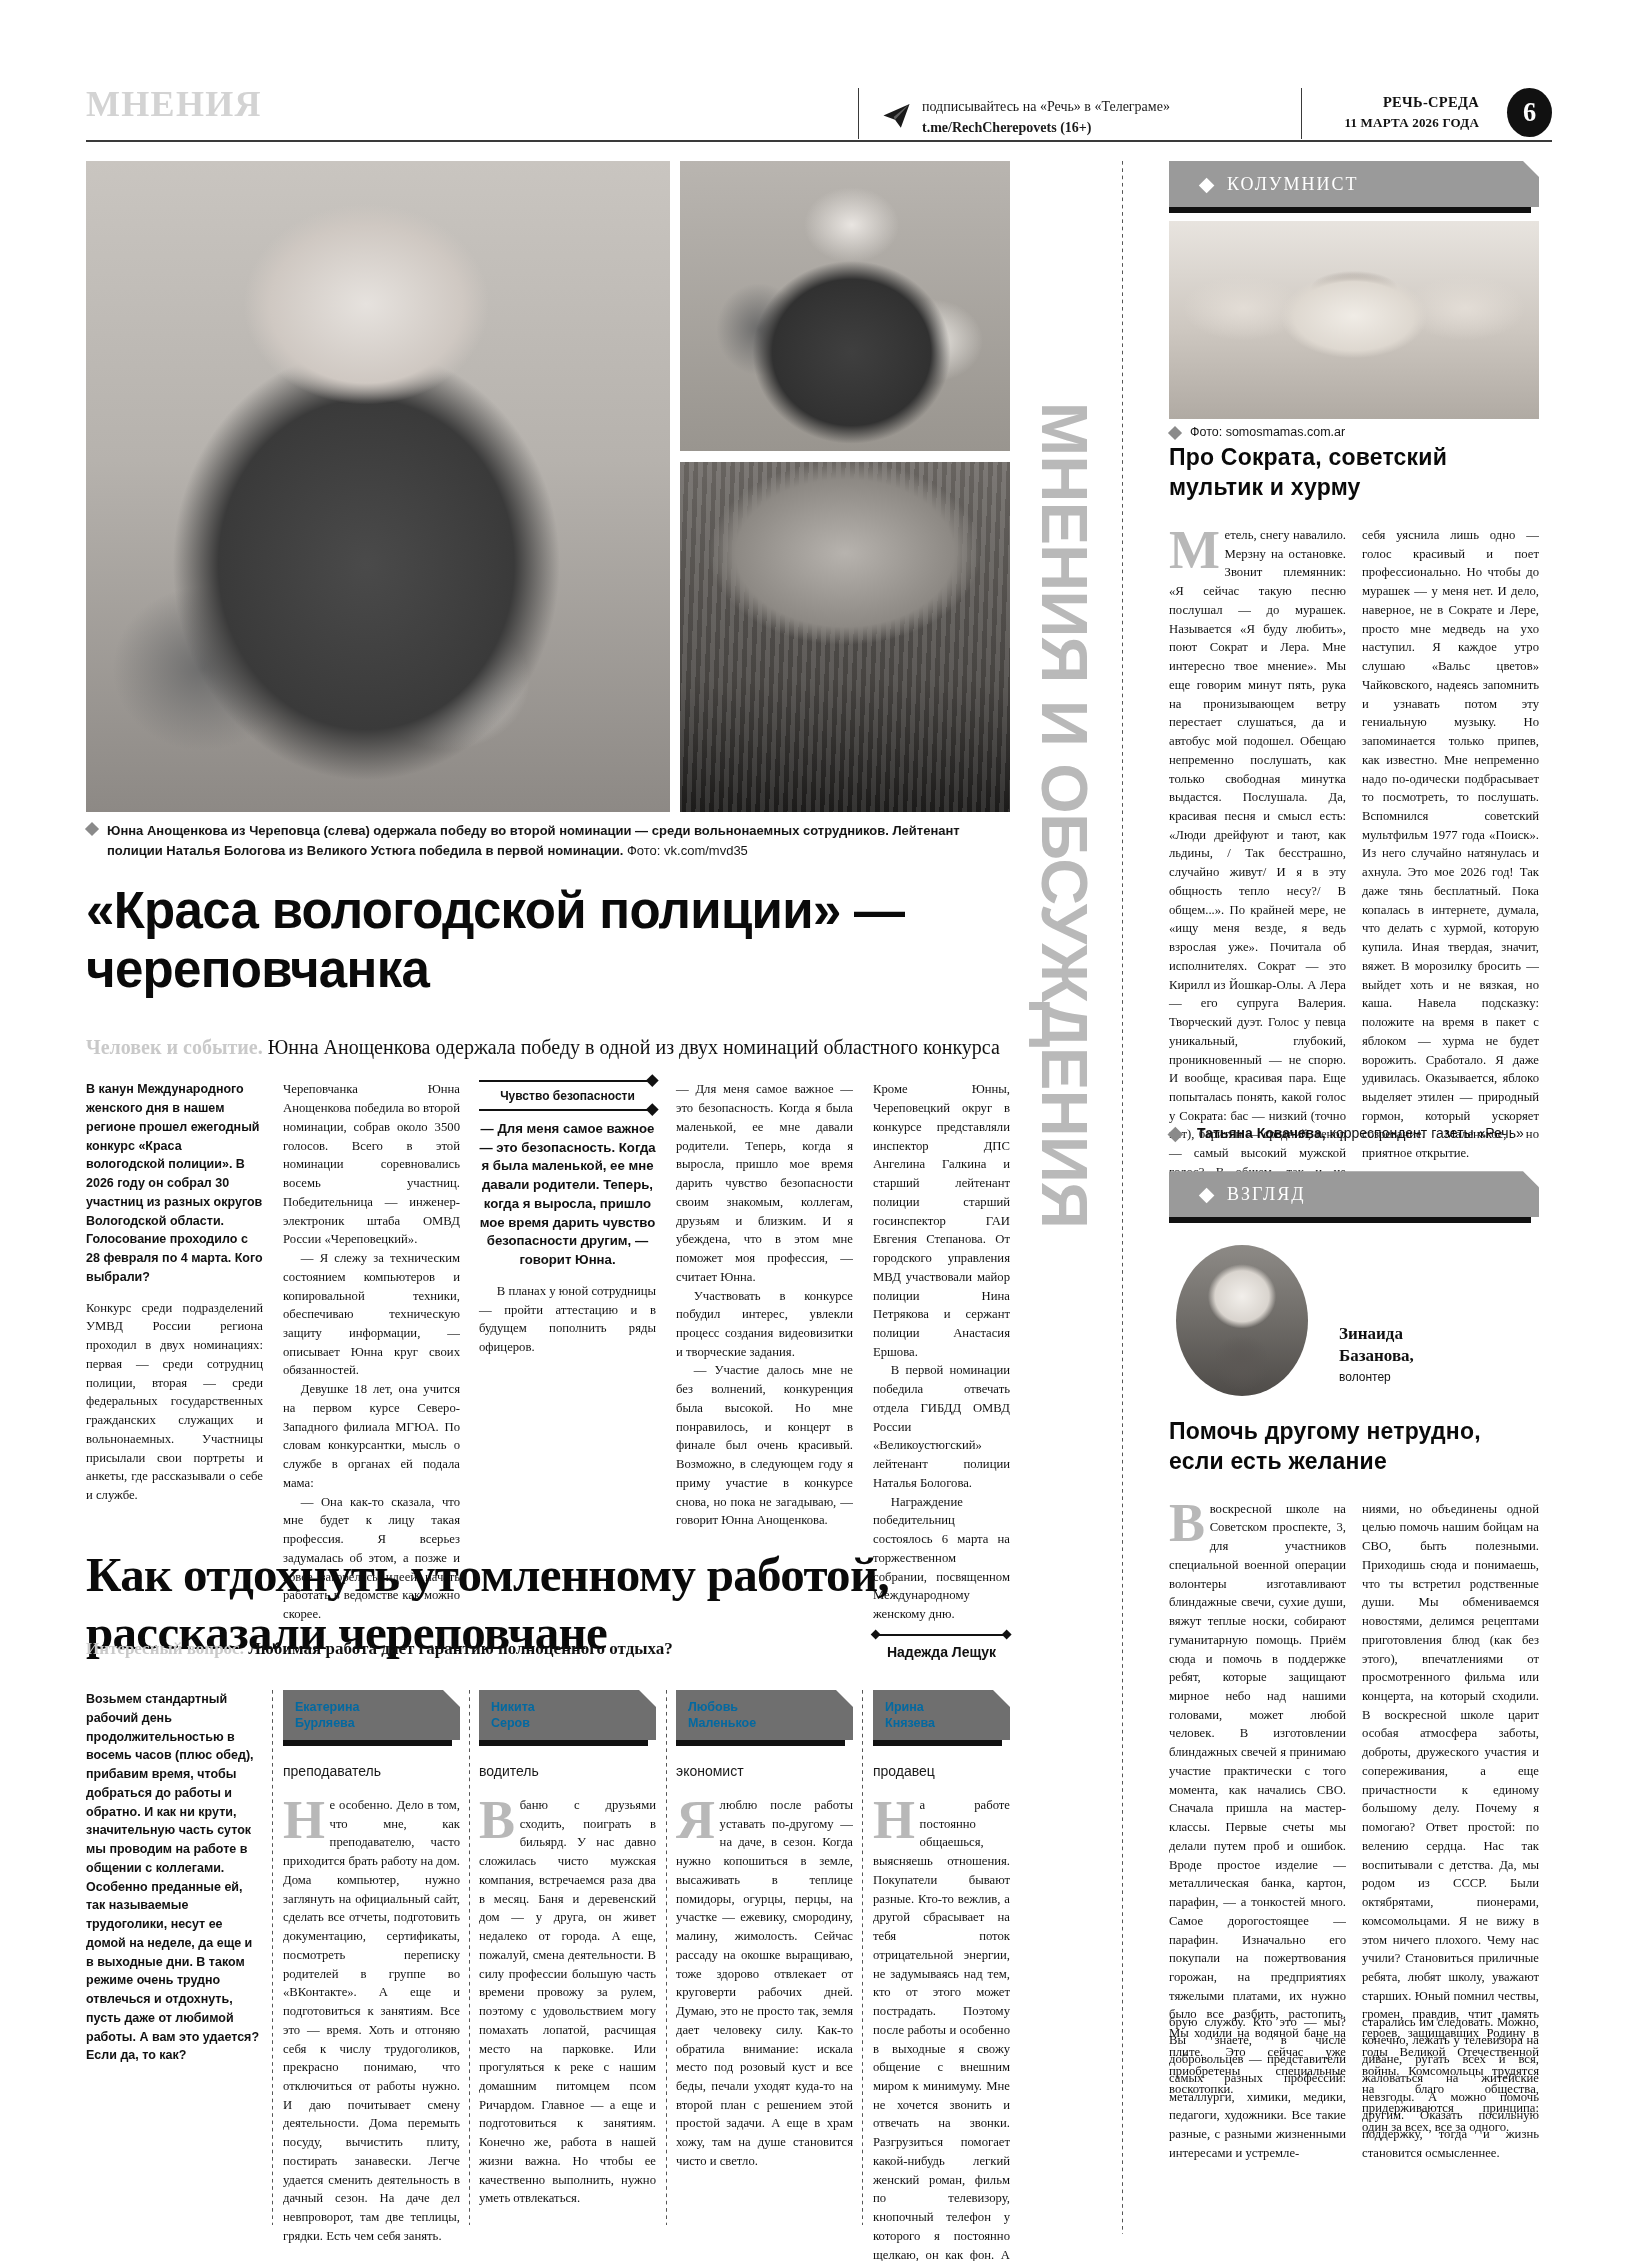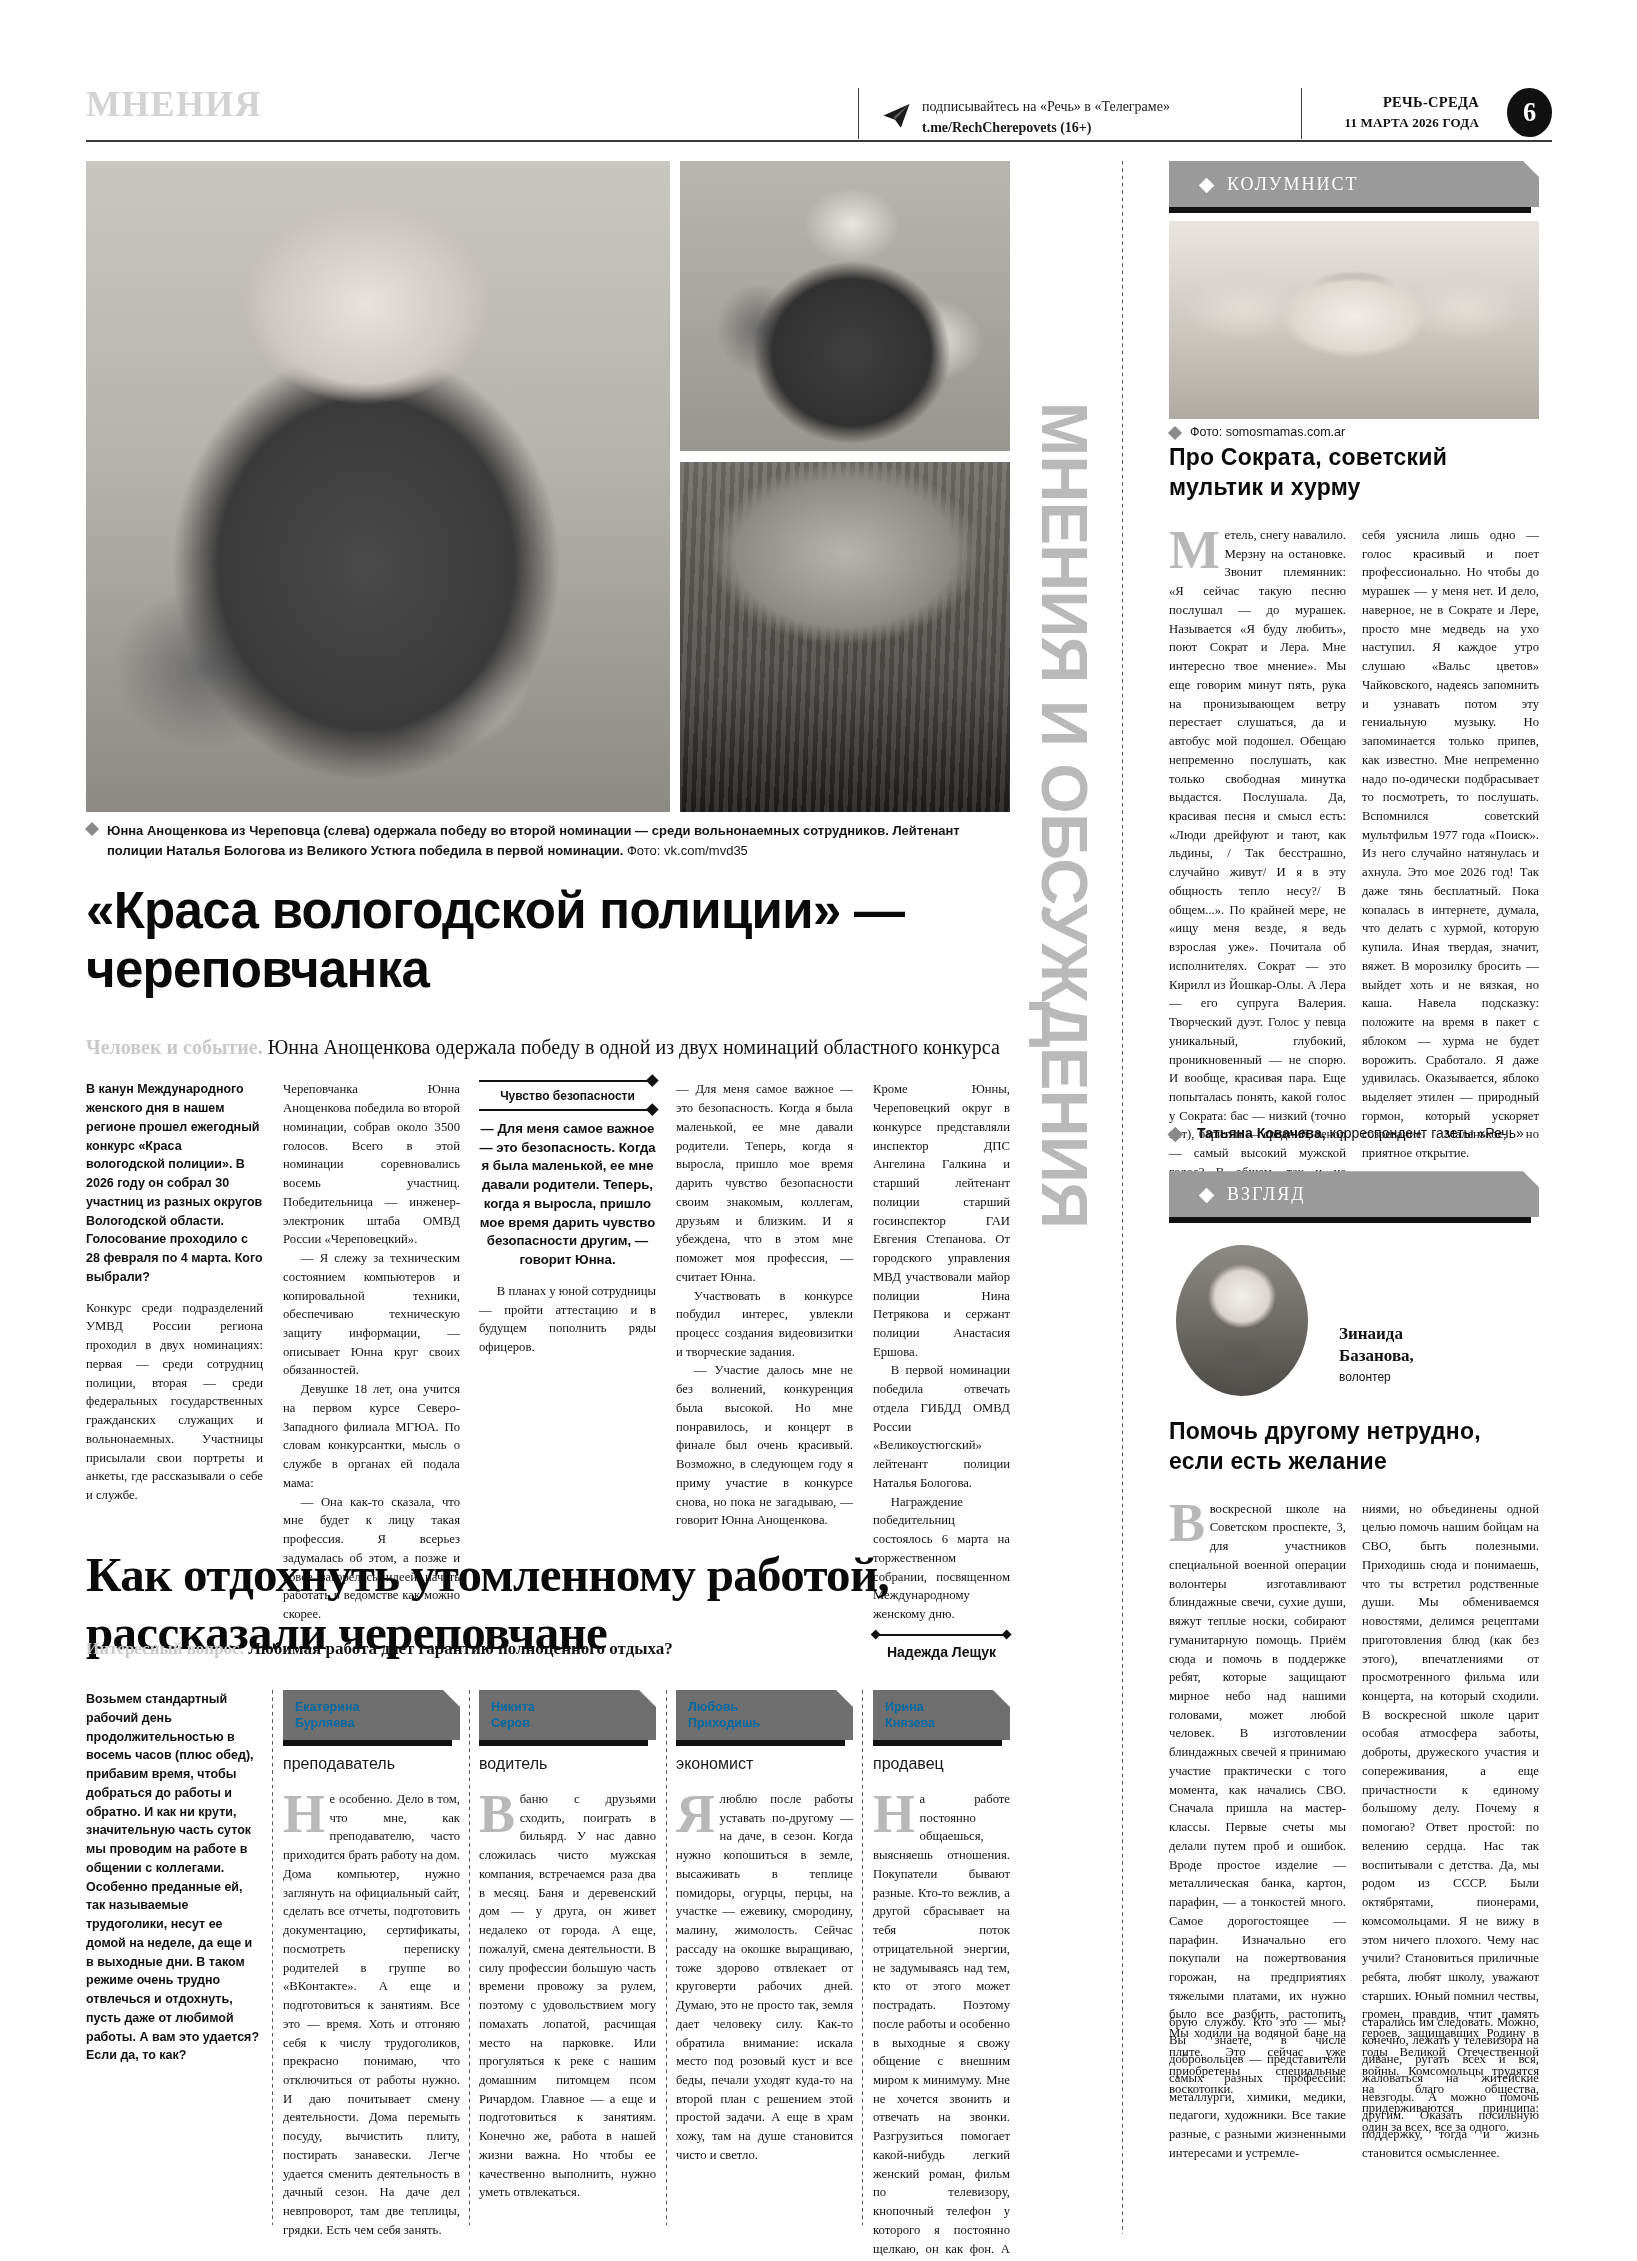--- a/index.html
+++ b/index.html
@@ -108,22 +108,22 @@
   .voxsep { position:absolute; top:0; width:1.3px; height:535px;
             background-image:linear-gradient(to bottom,#555 55%, rgba(0,0,0,0) 0%);
             background-size:1.3px 7.3px; background-repeat:repeat-y; }
   .vox-lead { font-family:"Liberation Sans","DejaVu Sans",sans-serif; font-weight:700; font-size:12.5px; line-height:1.5; }
   .namebox { position:relative; height:57px; }
   .namebox .plate { position:absolute; left:0; top:0; width:100%; height:50px; background:#6f6f6f;
                     clip-path: polygon(0 0, calc(100% - 17px) 0, 100% 17px, 100% 100%, 0 100%); }
   .namebox .shadow { position:absolute; left:0; top:50px; width:calc(100% - 8px); height:6px; background:#111; }
   .namebox .nm { position:absolute; left:12px; top:8.6px; color:#0369a1;
                  font-family:"Liberation Sans","DejaVu Sans",sans-serif; font-weight:700; font-size:12.5px; line-height:1.28; }
-  .vox-role { font-family:"Liberation Sans","DejaVu Sans",sans-serif; font-size:16px; color:#1a1a1a;
-              padding-top:8px; padding-bottom:17px; }
+  .vox-role { font-family:"Liberation Sans","DejaVu Sans",sans-serif; font-size:14px; color:#1a1a1a;
+              padding-top:16px; padding-bottom:17px; }
   .vox-body { font-size:12.7px; line-height:1.475; text-align:justify; hyphens:auto; }
   .vox-body .dc { float:left; font-family:"Liberation Serif",serif; font-weight:700; font-size:54px;
                   line-height:.78; color:#b8b8b8; margin:2.6px 4.6px 0 0; }
 
   
   .vword {
     position:absolute; left:1025px; top:161px; width:78px; height:1307px;
     overflow:hidden;
   }
   .vword span {
@@ -338,21 +338,21 @@
         <div class="nm"><span>Никита</span><br><span>Серов</span></div>
       </div>
       <div class="vox-role">водитель</div>
       <div class="vox-body"><span class="dc">В</span><span>баню с друзьями сходить, поиграть в бильярд. У нас давно сложилась чисто мужская компания, встречаемся раза два в месяц. Баня и деревенский дом — у друга, он живет недалеко от города. А еще, пожалуй, смена деятельности. В силу профессии большую часть времени провожу за рулем, поэтому с удовольствием могу помахать лопатой, расчищая место на парковке. Или прогуляться к реке с нашим домашним питомцем псом Ричардом. Главное — а еще и подготовиться к занятиям. Конечно же, работа в нашей жизни важна. Но чтобы ее качественно выполнить, нужно уметь отвлекаться.</span></div>
     </div>
 
     <div class="voxcol v3">
       <div class="namebox">
         <div class="plate"></div>
           <div class="shadow"></div>
-        <div class="nm"><span>Любовь</span><br><span>Приходишь</span></div>
+        <div class="nm"><span>Любовь</span><br><span>Маленькое</span></div>
       </div>
       <div class="vox-role">экономист</div>
       <div class="vox-body"><span class="dc">Я</span><span>люблю после работы уставать по-другому — на даче, в сезон. Когда нужно копошиться в земле, высаживать в теплице помидоры, огурцы, перцы, на участке — ежевику, смородину, малину, жимолость. Сейчас рассаду на окошке выращиваю, тоже здорово отвлекает от круговерти рабочих дней. Думаю, это не просто так, земля дает человеку силу. Как-то обратила внимание: искала место под розовый куст и все беды, печали уходят куда-то на второй план с решением этой простой задачи. А еще в храм хожу, там на душе становится чисто и светло.</span></div>
     </div>
 
     <div class="voxcol v4">
       <div class="namebox">
         <div class="plate"></div>
           <div class="shadow"></div>
         <div class="nm"><span>Ирина</span><br><span>Князева</span></div>

